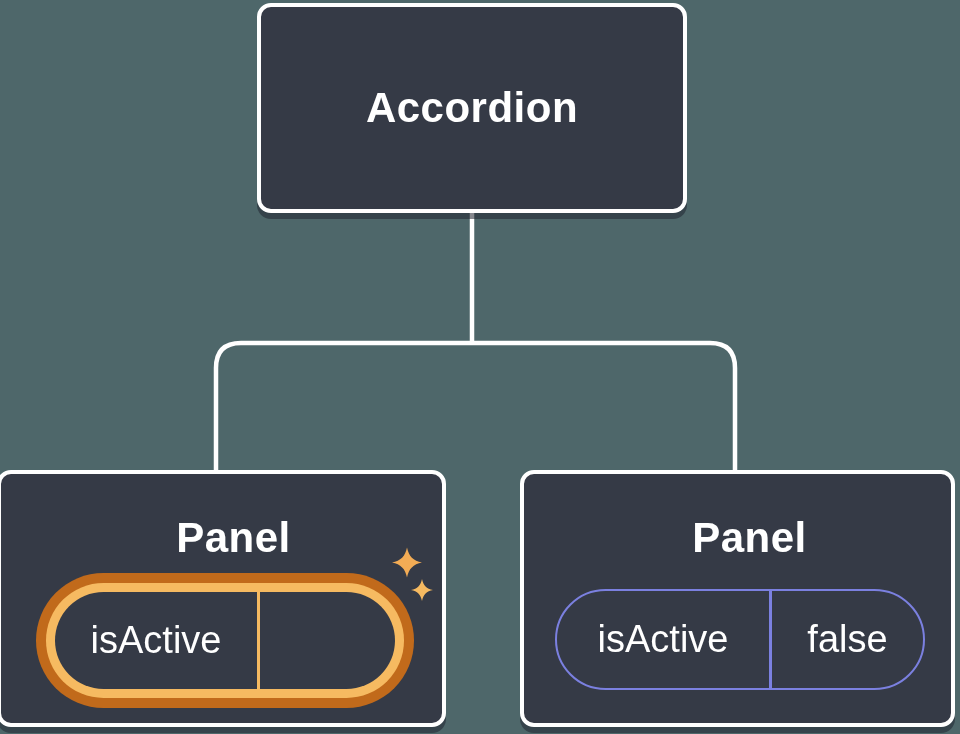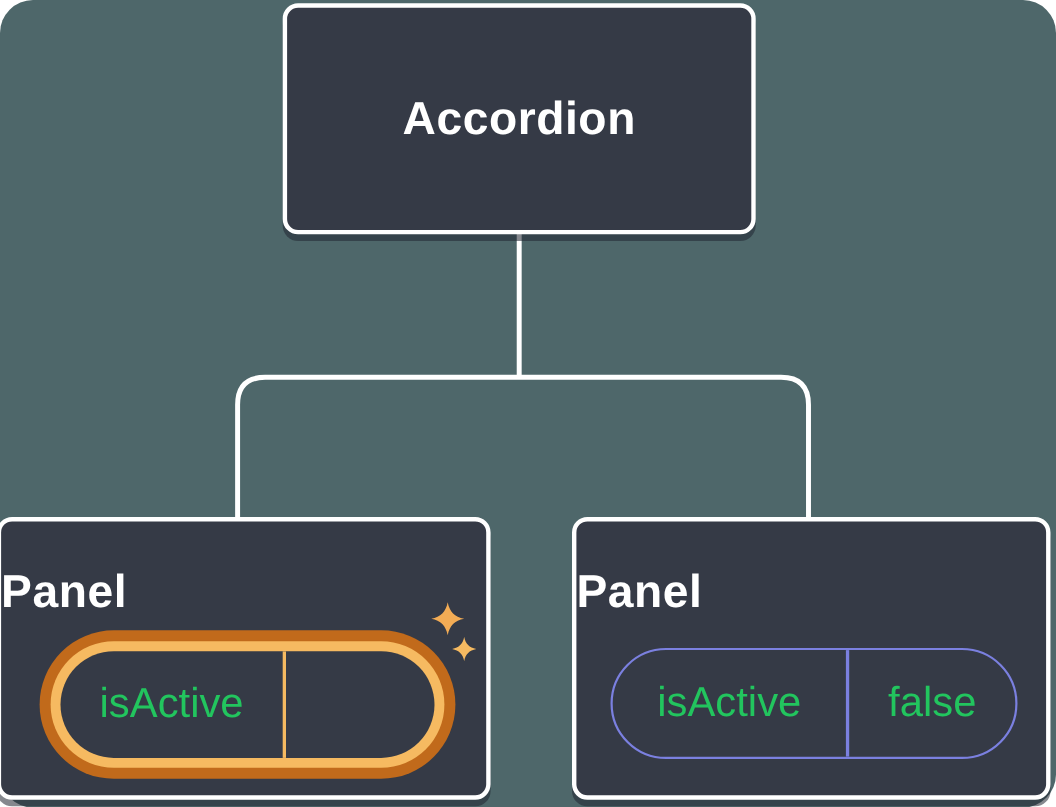--- a/index.html
+++ b/index.html
@@ -8,21 +8,20 @@
     width: 960px;
     height: 734px;
     overflow: hidden;
     font-family: "Liberation Sans", "DejaVu Sans", sans-serif;
   }
   .canvas {
     position: relative;
     width: 960px;
     height: 734px;
     background: #4E676A;
-    border-radius: 30px;
   }
   
   .node {
     position: absolute;
     background: #353A46;
     border: 4px solid #FFFFFF;
     border-radius: 14px;
     box-sizing: border-box;
     box-shadow: 0 6px 0 rgba(32, 38, 50, 0.55);
   }
@@ -37,23 +36,23 @@
     color: #FFFFFF;
     font-size: 42px;
     font-weight: 600;
     letter-spacing: 0.5px;
     white-space: nowrap;
   }
   .node-panel-left  { left: -3px;  top: 470px; width: 449px; height: 257px; }
   .node-panel-right { left: 520px; top: 470px; width: 435px; height: 257px; }
   .panel-title {
     position: absolute;
-    left: 0; top: 40px;
+    left: 12px; top: 40px;
     width: 100%;
-    text-align: left;
+    text-align: center;
   }
   
   .connector-svg {
     position: absolute;
     left: 0; top: 0;
     width: 960px; height: 734px;
     pointer-events: none;
   }
   
   .pill-hl-outer {
@@ -77,21 +76,21 @@
     background: #353A46;
     border-radius: 50px;
     display: flex;
     align-items: stretch;
     overflow: hidden;
   }
   .pill-cell {
     display: flex;
     align-items: center;
     justify-content: center;
-    color: #22c55e;
+    color: #ffffff;
     font-size: 38px;
   }
   .pill-hl-inner .cell-name { width: 202px; }
   .pill-hl-inner .cell-value { flex: 1; font-weight: 700; }
   .divider-gold {
     width: 3px;
     background: #F6BA61;
   }
   
   .pill-plain {

